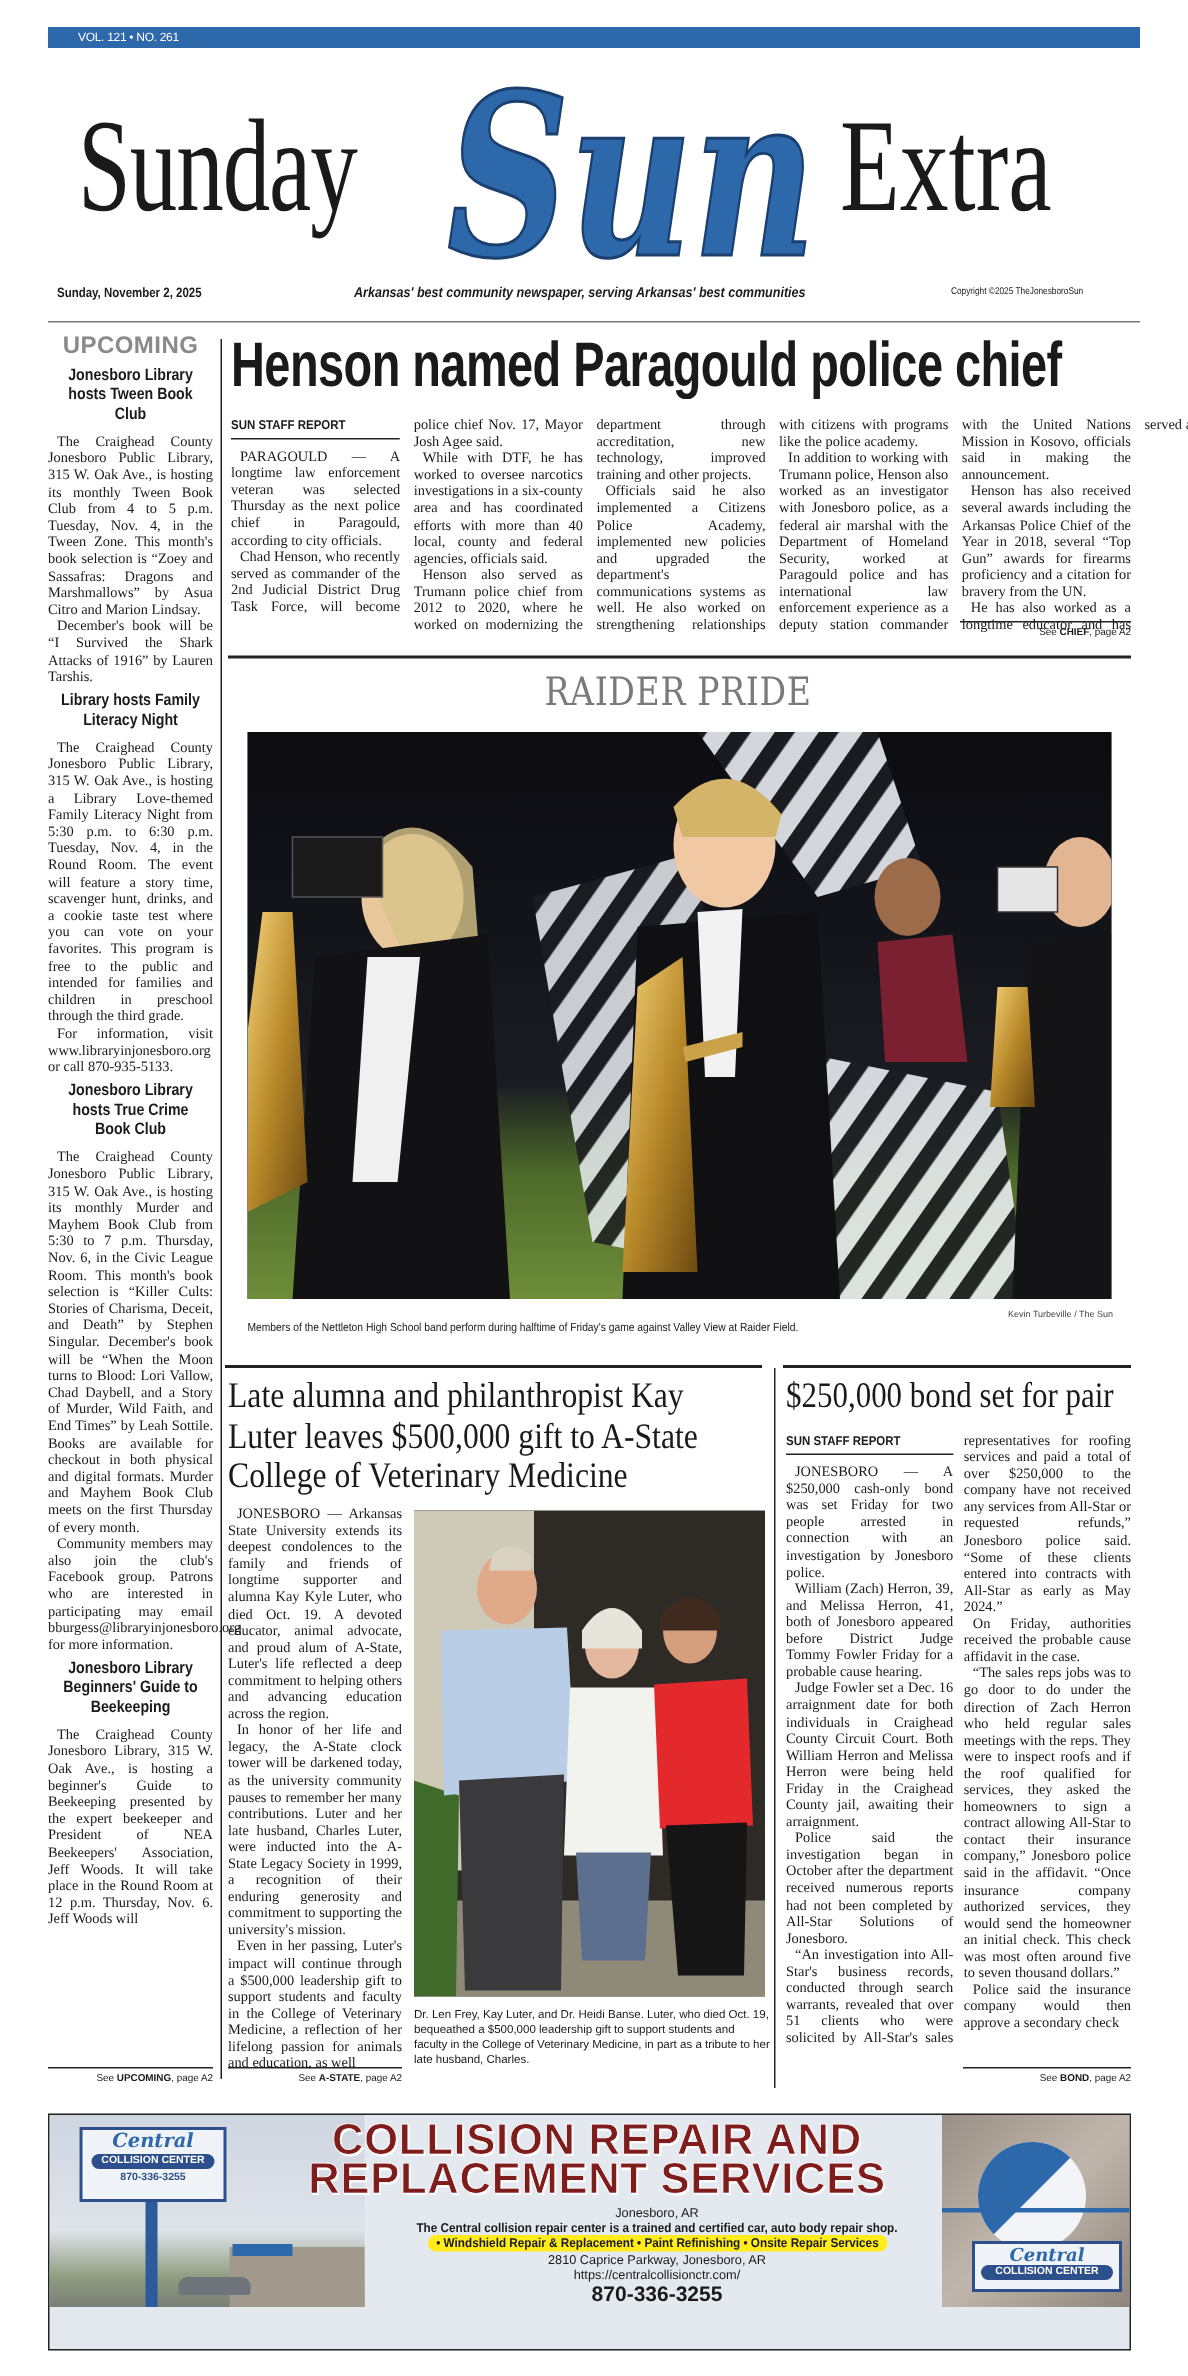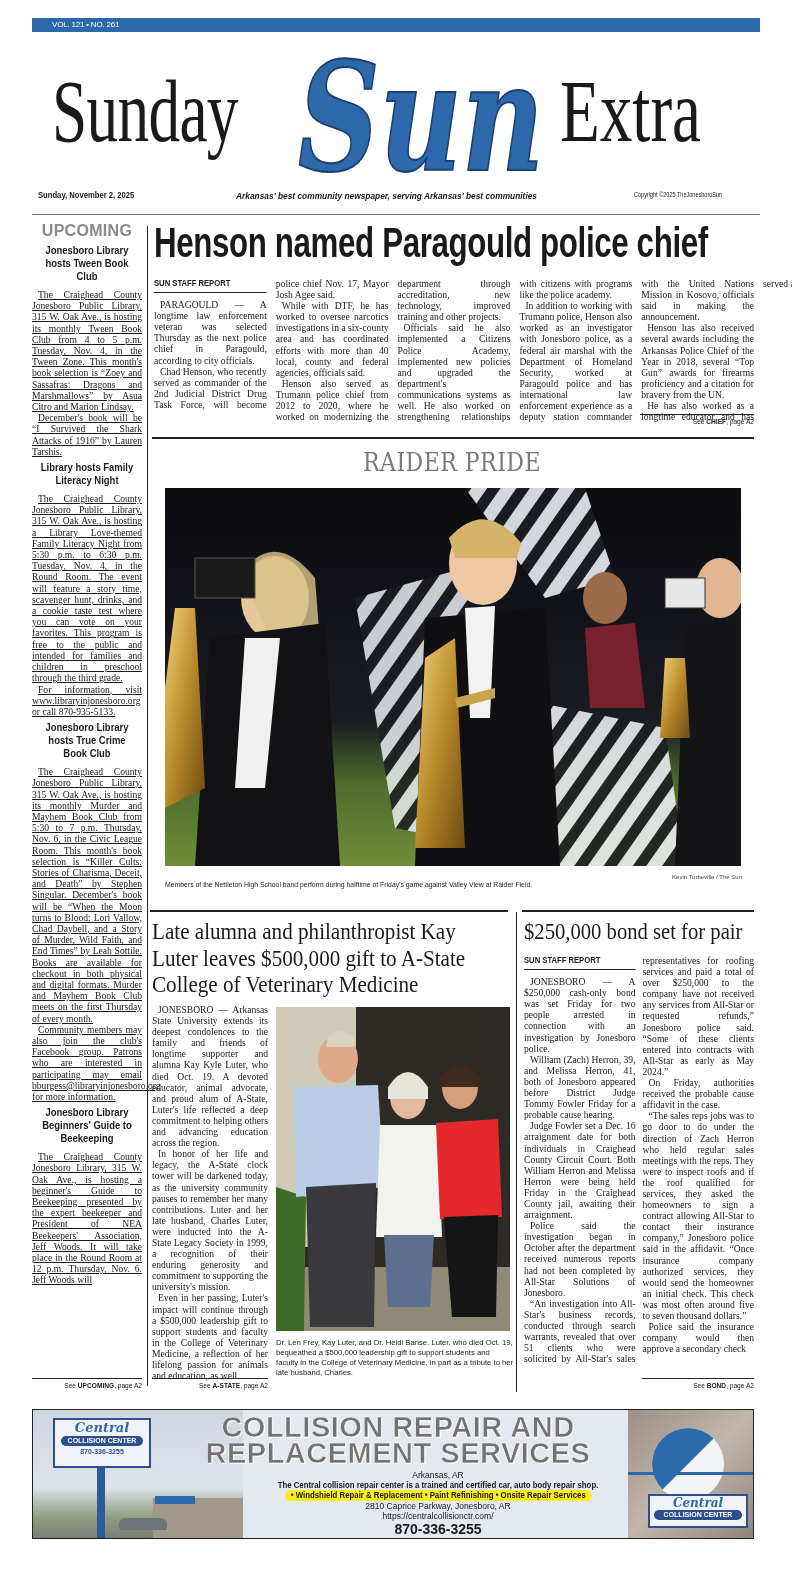--- a/index.html
+++ b/index.html
@@ -18,21 +18,21 @@
   .mast-date { left: 38px; top: 190px; font-family: "Liberation Sans", sans-serif; font-weight: bold; font-size: 9px; transform: scaleX(0.85); transform-origin: left; }
   .mast-tagline { left: 236px; top: 190px; font-family: "Liberation Sans", sans-serif; font-weight: bold; font-style: italic; font-size: 9.5px; transform: scaleX(0.88); transform-origin: left; }
   .mast-copy { left: 634px; top: 191px; font-family: "Liberation Sans", sans-serif; font-size: 6.5px; transform: scaleX(0.85); transform-origin: left; }
   .mast-rule { left: 32px; top: 214px; width: 728px; height: 1px; background: #777; }
 
   
   .sidebar { left: 32px; top: 220px; width: 110px; height: 1160px; }
   .sb-kicker { text-align: center; font-family: "Liberation Sans", sans-serif; font-weight: bold; color: #8a8a8a; font-size: 16px; margin: 2px 0 2px; letter-spacing: 0.3px; }
   .sb-head { text-align: center; font-family: "Liberation Sans", sans-serif; font-weight: bold; font-size: 11px; line-height: 13px; margin: 4px -2px 6px; transform: scaleX(0.86); }
   .sb-body { font-size: 9.6px; line-height: 11.2px; text-align: justify; hyphens: auto; }
-  .sb-body p { text-indent: 6px; text-decoration: underline; }
+  .sb-body p { text-indent: 6px; }
   .sb-jump { left: 32px; top: 1378px; width: 110px; border-top: 1px solid #222; text-align: right; font-family: "Liberation Sans", sans-serif; font-size: 6.6px; padding-top: 3px; }
   .sb-jump b { font-weight: bold; }
   .sb-divider { left: 147px; top: 226px; width: 1px; height: 1160px; background: #222; }
 
   
   .lead-headline { left: 154px; top: 220px; font-family: "Liberation Sans", sans-serif; font-weight: bold; font-size: 42px; line-height: 46px; transform: scaleX(0.745); transform-origin: left top; white-space: nowrap; letter-spacing: -0.5px; }
   .lead-cols { left: 154px; top: 278px; width: 600px; height: 150px; column-count: 5; column-gap: 9px; font-size: 9.6px; line-height: 11.1px; text-align: justify; hyphens: auto; }
   .lead-cols p { text-indent: 6px; }
   .byline { font-family: "Liberation Sans", sans-serif; font-weight: bold; font-size: 8.5px; border-bottom: 1px solid #222; padding-bottom: 3px; margin-bottom: 6px; transform: scaleX(0.9); transform-origin: left; width: 111%; }
   .lead-jump { left: 640px; top: 414px; width: 114px; border-top: 1px solid #222; text-align: right; font-family: "Liberation Sans", sans-serif; font-size: 6.6px; padding-top: 3px; }
@@ -54,24 +54,24 @@
   .luter-jump { left: 152px; top: 1378px; width: 116px; border-top: 1px solid #222; text-align: right; font-family: "Liberation Sans", sans-serif; font-size: 6.6px; padding-top: 3px; }
   .mid-divider { left: 516px; top: 912px; width: 1px; height: 480px; background: #222; }
 
   .bond-rule { left: 522px; top: 910px; width: 232px; height: 1.5px; background: #222; }
   .bond-headline { left: 524px; top: 918px; font-size: 24px; line-height: 26px; transform: scaleX(0.86); transform-origin: left top; white-space: nowrap; }
   .bond-cols { left: 524px; top: 955px; width: 230px; height: 440px; column-count: 2; column-gap: 7px; font-size: 9.6px; line-height: 11.1px; text-align: justify; hyphens: auto; }
   .bond-cols p { text-indent: 6px; }
   .bond-jump { left: 642px; top: 1378px; width: 112px; border-top: 1px solid #222; text-align: right; font-family: "Liberation Sans", sans-serif; font-size: 6.6px; padding-top: 3px; }
 
   
-  .ad { left: 32px; top: 1409px; width: 722px; height: 130px; border: 1.2px solid #222; background: #e4e8ef; overflow: hidden; padding-left: 48px; }
+  .ad { left: 32px; top: 1409px; width: 722px; height: 158px; border: 1.2px solid #222; background: #e4e8ef; overflow: hidden; padding-left: 48px; }
   .ad-left { left: 0; top: 0; width: 210px; height: 128px; background: linear-gradient(#cfd6e0, #dfe3ea 60%, #8d9b7e 85%, #7a7f77); }
   .ad-right { right: 0; top: 0; width: 125px; height: 128px; background: linear-gradient(135deg, #9b9087, #c0b6ab 50%, #8e857c); }
-  .ad-headline { left: 130px; top: 4px; width: 470px; text-align: center; font-family: "Liberation Sans", sans-serif; font-weight: bold; color: #737373; font-size: 29px; line-height: 26px; letter-spacing: 0.5px; -webkit-text-stroke: 0.5px #fff; text-shadow: 1px 1px 0 #fff; }
+  .ad-headline { left: 130px; top: 4px; width: 470px; text-align: center; font-family: "Liberation Sans", sans-serif; font-weight: bold; color: #7f1d1d; font-size: 29px; line-height: 26px; letter-spacing: 0.5px; -webkit-text-stroke: 0.5px #fff; text-shadow: 1px 1px 0 #fff; }
   .ad-info { left: 210px; top: 60px; width: 390px; text-align: center; font-family: "Liberation Sans", sans-serif; font-size: 8.5px; line-height: 10.2px; }
   .ad-desc { font-weight: bold; transform: scaleX(0.92); }
   .ad-services { display: inline-block; background: #ffec1a; border-radius: 7px; padding: 0 6px; font-weight: bold; transform: scaleX(0.92); }
   .ad-phone { font-weight: bold; font-size: 14px; line-height: 17px; }
 
   .sign { position: absolute; background: #f0f3f7; border: 2px solid #2d4f8c; }
 </style>
 </head>
 <body>
 
@@ -260,21 +260,21 @@
     <div style="position:absolute;left:64px;top:58px;width:8px;height:70px;background:#2d5a9a;"></div>
     <div style="position:absolute;left:120px;top:88px;width:90px;height:40px;background:#a19a8c;"></div>
     <div style="position:absolute;left:122px;top:86px;width:40px;height:8px;background:#2d68ab;"></div>
     <div style="position:absolute;left:86px;top:108px;width:48px;height:12px;background:#6f737a;border-radius:6px 6px 2px 2px;"></div>
   </div>
   <div class="abs ad-headline">
     <div>COLLISION REPAIR AND</div>
     <div>REPLACEMENT SERVICES</div>
   </div>
   <div class="abs ad-info">
-    <div>Arkansas, AR</div>
+    <div>Jonesboro, AR</div>
     <div class="ad-desc">The Central collision repair center is a trained and certified car, auto body repair shop.</div>
     <div><span class="ad-services">• Windshield Repair &amp; Replacement • Paint Refinishing • Onsite Repair Services</span></div>
     <div>2810 Caprice Parkway, Jonesboro, AR</div>
     <div>https://centralcollisionctr.com/</div>
     <div class="ad-phone">870-336-3255</div>
   </div>
   <div class="abs ad-right">
     <div style="position:absolute;left:24px;top:18px;width:72px;height:72px;border-radius:50%;background:#f2f4f7;overflow:hidden;">
       <div style="position:absolute;left:0;top:0;width:0;height:0;border-left:72px solid #2d68ab;border-bottom:72px solid transparent;"></div>
     </div>

